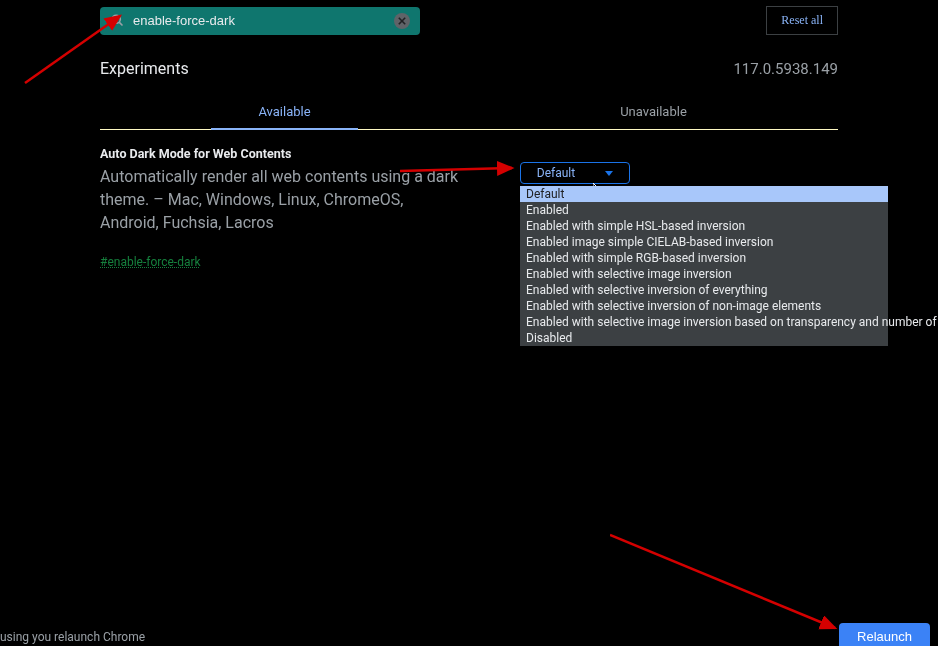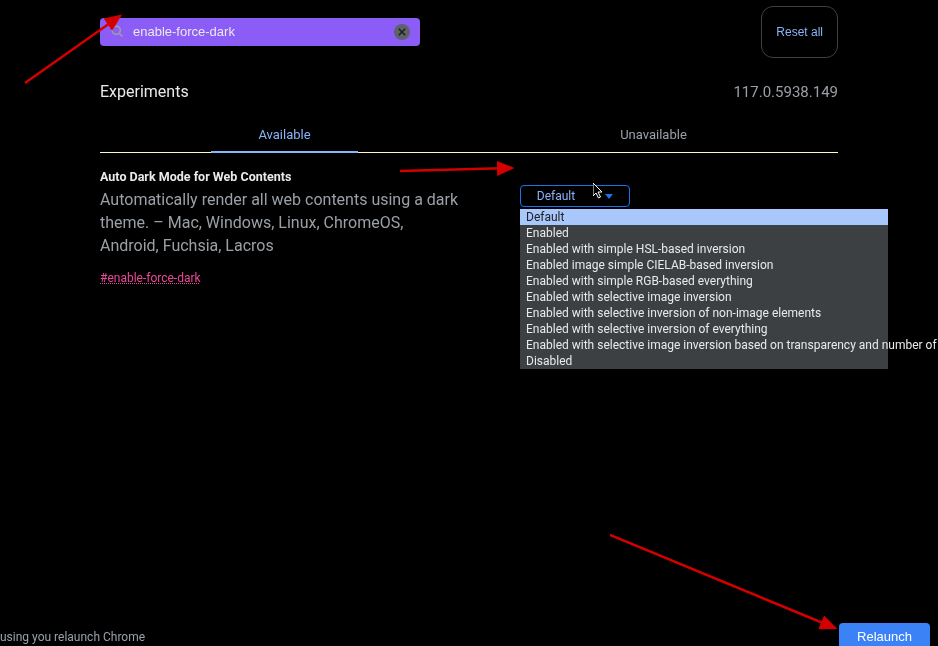--- a/index.html
+++ b/index.html
@@ -18,22 +18,22 @@
     }
     
     .search-row {
       display: flex;
       align-items: center;
       gap: 20px;
       padding-top: 6px;
     }
     .search-box {
       display: flex;
-      align-items: flex-start;
-      background: #8b5cf6;
+      align-items: center;
+      background: #0f766e;
       border-radius: 4px;
       padding: 6px 10px;
       width: 320px;
     }
     .search-box svg { flex-shrink: 0; }
     .search-input {
       background: transparent;
       border: none;
       outline: none;
       color: #e8eaed;
@@ -46,26 +46,27 @@
       background: #5f6368;
       border-radius: 50%;
       display: flex; align-items: center; justify-content: center;
       color: #202124;
       font-size: 10px;
       cursor: pointer;
     }
     .reset-all {
       margin-left: auto;
       border: 1px solid #3c4043;
-      border-radius: 12px;
-      padding: 18px 14px;
+      border-radius: 0;
+      padding: 6px 14px;
       color: #8ab4f8;
       font-size: 12px;
       cursor: pointer;
       background: transparent;
+      font-family: Liberation Serif, serif;
     }
     
     .title-row {
       margin-top: 24px;
       display: flex;
       align-items: baseline;
     }
     .page-title {
       font-size: 16px;
       font-weight: 400;
@@ -115,23 +116,23 @@
       color: #e8eaed;
       margin-bottom: 4px;
     }
     .flag-desc {
       color: #9aa0a6;
       font-size: 16px;
       line-height: 1.45;
     }
     .flag-hash {
       display: inline-block;
-      color: #ec4899;
+      color: #15803d;
       text-decoration: underline dotted;
-      margin-top: 13px;
+      margin-top: 20px;
       font-size: 12px;
     }
     .flag-control {
       position: relative;
       margin-top: 16px;
     }
     .select-display {
       width: 110px;
       border: 1px solid #1a73e8;
       border-radius: 4px;
@@ -244,24 +245,24 @@
     <div class="flag-control">
       <div class="select-display">
         <span>Default</span>
         <span class="chevron"></span>
       </div>
       <div class="dropdown-list" id="dropdown-list">
           <div class="dropdown-item highlighted">Default</div>
           <div class="dropdown-item">Enabled</div>
           <div class="dropdown-item">Enabled with simple HSL-based inversion</div>
           <div class="dropdown-item">Enabled image simple CIELAB-based inversion</div>
-          <div class="dropdown-item">Enabled with simple RGB-based everything</div>
+          <div class="dropdown-item">Enabled with simple RGB-based inversion</div>
           <div class="dropdown-item">Enabled with selective image inversion</div>
+          <div class="dropdown-item">Enabled with selective inversion of everything</div>
           <div class="dropdown-item">Enabled with selective inversion of non-image elements</div>
-          <div class="dropdown-item">Enabled with selective inversion of everything</div>
           <div class="dropdown-item">Enabled with selective image inversion based on transparency and number of colors</div>
           <div class="dropdown-item">Disabled</div>
         </div>
     </div>
   </div>
 </div>
 
 <div class="footer-note">using you relaunch Chrome</div>
 <button class="relaunch-btn">Relaunch</button>
 

